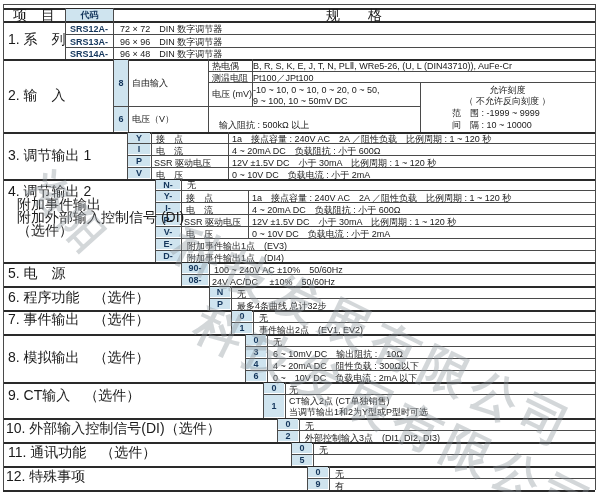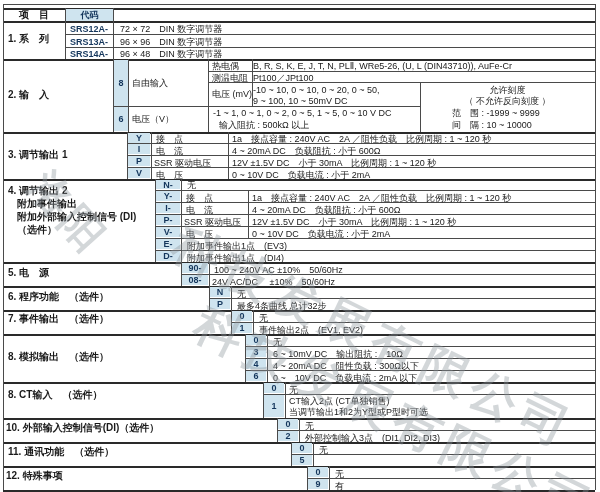--- a/index.html
+++ b/index.html
@@ -1,36 +1,37 @@
 <!DOCTYPE html>
 <html><head>
 <meta charset="utf-8">
 <style>
   html,body{margin:0;padding:0;background:#f2f2f2;}
   #page{position:relative;width:600px;height:492px;background:#ffffff;overflow:hidden;
         font-family:"Liberation Sans","DejaVu Sans",sans-serif;color:#1a1a1a;}
   .t{position:absolute;font-size:9px;line-height:10px;white-space:nowrap;color:#1a1a1a;z-index:3;}
-  .lbl{font-size:10px;font-weight:bold;}
+  .lbl{font-size:14px;}
   .ctr{text-align:center;}
   .c{font-weight:bold;color:#14365c;}
   .cbox{position:absolute;background:#cfe4ef;display:flex;align-items:center;justify-content:center;
         font-size:9px;font-weight:bold;color:#14365c;z-index:2;white-space:nowrap;}
   .hl{position:absolute;background:#4a4a4a;height:1px;z-index:1;}
   .hl.k{background:#2a2a2a;height:2px;}
   .vl{position:absolute;background:#4a4a4a;width:1px;z-index:1;}
   .wm{position:absolute;z-index:4;color:#8e979e;opacity:.38;font-weight:bold;
       letter-spacing:7px;pointer-events:none;transform-origin:0 0;white-space:nowrap;}
 </style>
 </head>
 <body>
 
 <div id="page">
 
   <div class="t ctr lbl" style="left:3px;top:10px;width:62px">项　目</div>
   <div class="cbox" style="left:66px;top:9px;width:47px;height:12px">代码</div>
+  <div class="t ctr lbl" style="left:113px;top:10px;width:482px">规　　格</div>
 
   <div class="t lbl" style="left:8px;top:34px">1. 系　列</div>
   <div class="t c ctr" style="left:65px;top:24px;width:48px">SRS12A-</div>
   <div class="t" style="left:120px;top:24px">72 × 72　DIN 数字调节器</div>
   <div class="t c ctr" style="left:65px;top:37px;width:48px">SRS13A-</div>
   <div class="t" style="left:120px;top:37px">96 × 96　DIN 数字调节器</div>
   <div class="t c ctr" style="left:65px;top:49px;width:48px">SRS14A-</div>
   <div class="t" style="left:120px;top:49px">96 × 48　DIN 数字调节器</div>
 
   <div class="t lbl" style="left:8px;top:90px">2. 输　入</div>
@@ -38,21 +39,20 @@
   <div class="t" style="left:132px;top:78px">自由输入</div>
   <div class="t" style="left:212px;top:61px">热电偶</div>
   <div class="t" style="left:253px;top:61px">B, R, S, K, E, J, T, N, PLⅡ, WRe5-26, (U, L (DIN43710)), AuFe-Cr</div>
   <div class="t" style="left:212px;top:73px">测温电阻</div>
   <div class="t" style="left:253px;top:73px">Pt100／JPt100</div>
   <div class="t" style="left:212px;top:89px">电压 (mV)</div>
   <div class="t" style="left:253px;top:85px">-10 ~ 10, 0 ~ 10, 0 ~ 20, 0 ~ 50,</div>
   <div class="t" style="left:253px;top:96px">9 ~ 100, 10 ~ 50mV DC</div>
   <div class="cbox" style="left:114px;top:107px;width:14px;height:24px">6</div>
   <div class="t" style="left:132px;top:114px">电压（V）</div>
-  <div class="t" style="left:213px;top:108px">-1 ~ 1, 0 ~ 1, 0 ~ 2, 0 ~ 5, 1 ~ 5, 0 ~ 10 V DC</div>
   <div class="t" style="left:219px;top:120px">输入阻抗 : 500kΩ 以上</div>
   <div class="t ctr" style="left:420px;top:96px;width:175px">（ 不允许反向刻度 ）</div>
   <div class="t ctr" style="left:420px;top:85px;width:175px">允许刻度</div>
   <div class="t" style="left:452px;top:108px">范　围 : -1999 ~ 9999</div>
   <div class="t" style="left:452px;top:120px">间　隔 : 10 ~ 10000</div>
 
   <div class="t lbl" style="left:8px;top:150px">3. 调节输出 1</div>
   <div class="cbox" style="left:128px;top:133px;width:22px;height:10px">Y</div>
   <div class="t" style="left:156px;top:134px">接　点</div>
   <div class="t" style="left:232px;top:134px">1a　接点容量 : 240V AC　2A ／阻性负载　比例周期 : 1 ~ 120 秒</div>
@@ -110,21 +110,21 @@
   <div class="t lbl" style="left:8px;top:352px">8. 模拟输出　（选件）</div>
   <div class="cbox" style="left:246px;top:335px;width:20px;height:10px">0</div>
   <div class="t" style="left:273px;top:337px">无</div>
   <div class="cbox" style="left:246px;top:347px;width:20px;height:10px">3</div>
   <div class="t" style="left:273px;top:349px">6 ~ 10mV DC　输出阻抗 :　10Ω</div>
   <div class="cbox" style="left:246px;top:359px;width:20px;height:10px">4</div>
   <div class="t" style="left:273px;top:361px">4 ~ 20mA DC　阻性负载 : 300Ω以下</div>
   <div class="cbox" style="left:246px;top:371px;width:20px;height:10px">6</div>
   <div class="t" style="left:273px;top:373px">0 ~　10V DC　负载电流 : 2mA 以下</div>
 
-  <div class="t lbl" style="left:8px;top:390px">8. CT输入　（选件）</div>
+  <div class="t lbl" style="left:8px;top:390px">9. CT输入　（选件）</div>
   <div class="cbox" style="left:264px;top:383px;width:20px;height:10px">0</div>
   <div class="t" style="left:289px;top:385px">无</div>
   <div class="cbox" style="left:264px;top:395px;width:20px;height:22px">1</div>
   <div class="t" style="left:289px;top:396px">CT输入2点 (CT单独销售)</div>
   <div class="t" style="left:289px;top:407px">当调节输出1和2为Y型或P型时可选</div>
 
   <div class="t lbl" style="left:6px;top:423px">10. 外部输入控制信号(DI)（选件）</div>
   <div class="cbox" style="left:278px;top:419px;width:20px;height:10px">0</div>
   <div class="t" style="left:305px;top:421px">无</div>
   <div class="cbox" style="left:278px;top:431px;width:20px;height:10px">2</div>

